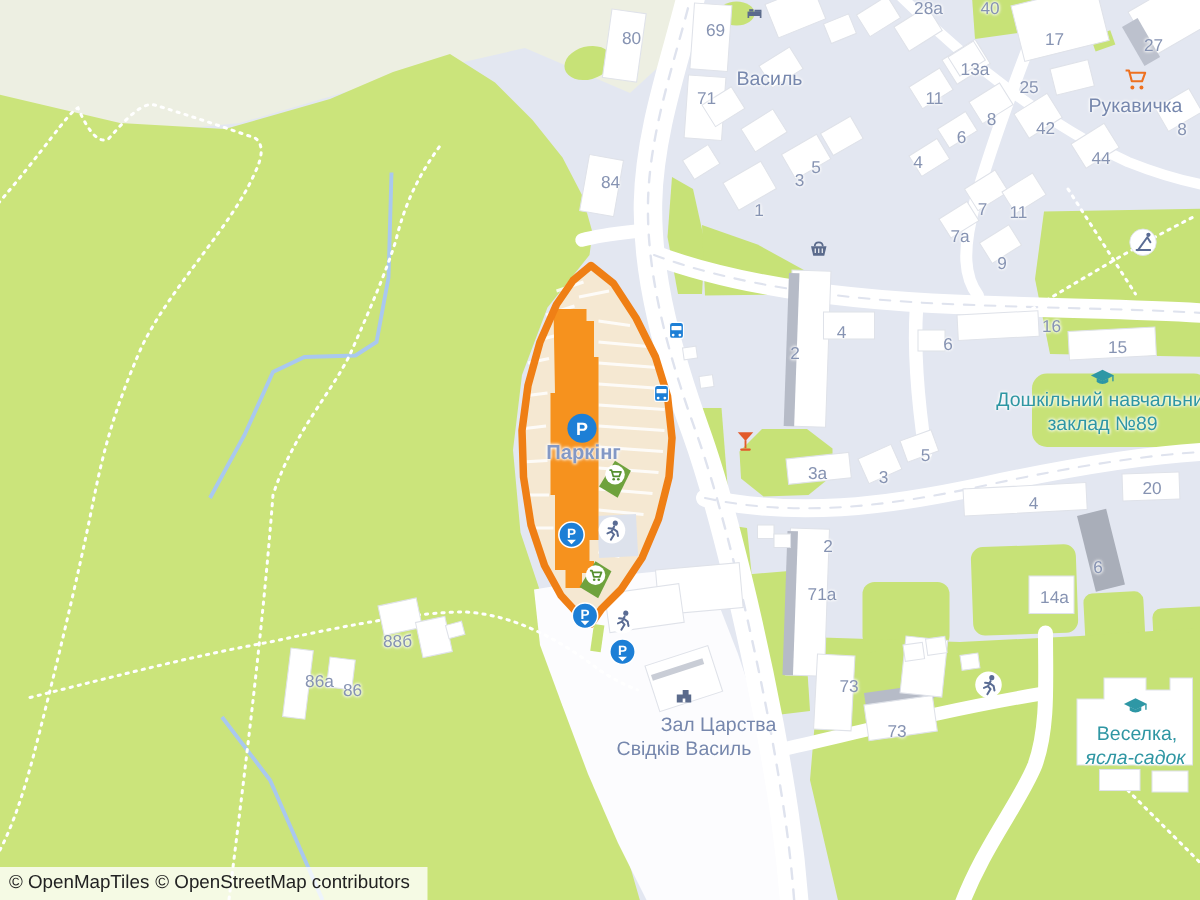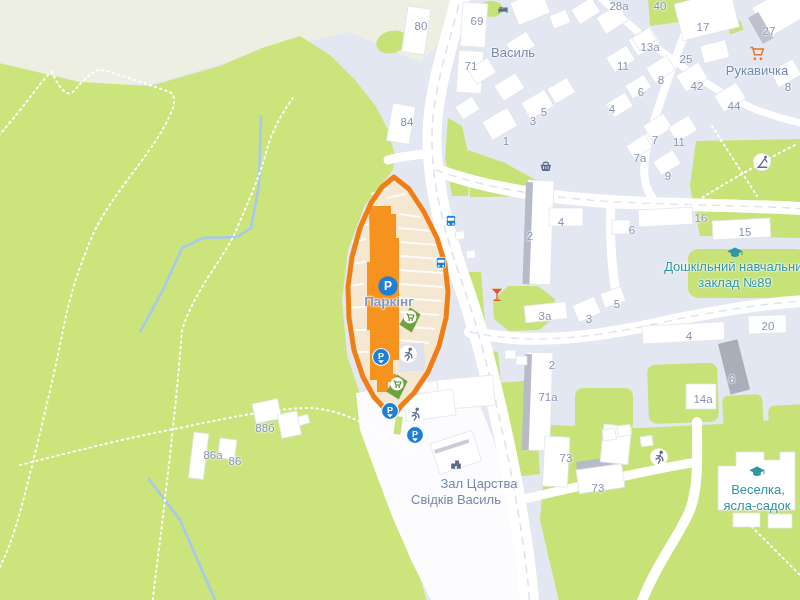--- a/index.html
+++ b/index.html
@@ -307,21 +307,21 @@
       <span class="lbl lbl-num" style="left: 548px; top: 398px;">71а</span>
       <span class="lbl lbl-num" style="left: 703px; top: 400px;">14а</span>
       <span class="lbl lbl-num" style="left: 265px; top: 429px;">88б</span>
       <span class="lbl lbl-num" style="left: 213px; top: 456px;">86а</span>
       <span class="lbl lbl-num" style="left: 235px; top: 462px;">86</span>
       <span class="lbl lbl-num" style="left: 566px; top: 459px;">73</span>
       <span class="lbl lbl-num" style="left: 598px; top: 489px;">73</span>
       <span class="lbl lbl-poi" style="left: 479px; top: 483px;">Зал Царства</span>
       <span class="lbl lbl-poi" style="left: 456px; top: 499px;">Свідків Василь</span>
       <span class="lbl lbl-edu" style="left: 758px; top: 489px;">Веселка,</span>
-      <span class="lbl lbl-edu" style="left: 757px; top: 505px;">ясла-садок</span>
+      <span class="lbl lbl-edu" style="left: 757px; top: 505px; font-style: italic;">ясла-садок</span>
     </div>
 <div id="pois">
       <div class="poi" style="left: 388px; top: 288px;"><svg width="21" height="21" viewBox="0 0 22 22">
           <use href="#sym-parking"></use>
         </svg></div>
       <div class="poi" style="left: 381px; top: 359px;"><svg width="19" height="19" viewBox="0 0 22 22">
           <use href="#sym-parking-entrance"></use>
         </svg></div>
       <div class="poi" style="left: 390px; top: 413px;"><svg width="19" height="19" viewBox="0 0 22 22">
           <use href="#sym-parking-entrance"></use>
@@ -369,15 +369,18 @@
           <use href="#sym-school"></use>
         </svg></div>
       <div class="poi" style="left: 757px; top: 473px;"><svg width="17" height="13" viewBox="0 0 22 16">
           <use href="#sym-school"></use>
         </svg></div>
       <div class="poi" style="left: 456px; top: 466px;"><svg width="15" height="14" viewBox="0 0 16 16">
           <use href="#sym-worship"></use>
         </svg></div>
     </div>
 
-
-
+<div id="attribution">
+  <span>© OpenMapTiles</span><span>© OpenStreetMap contributors</span>
 </div>
 
+
+</div>
+
 </body></html>

